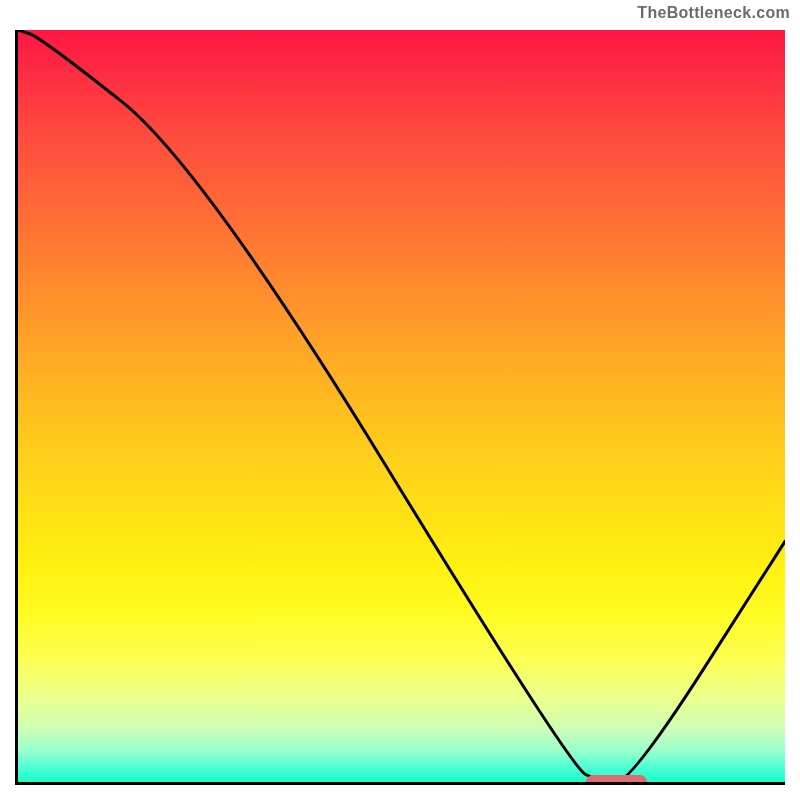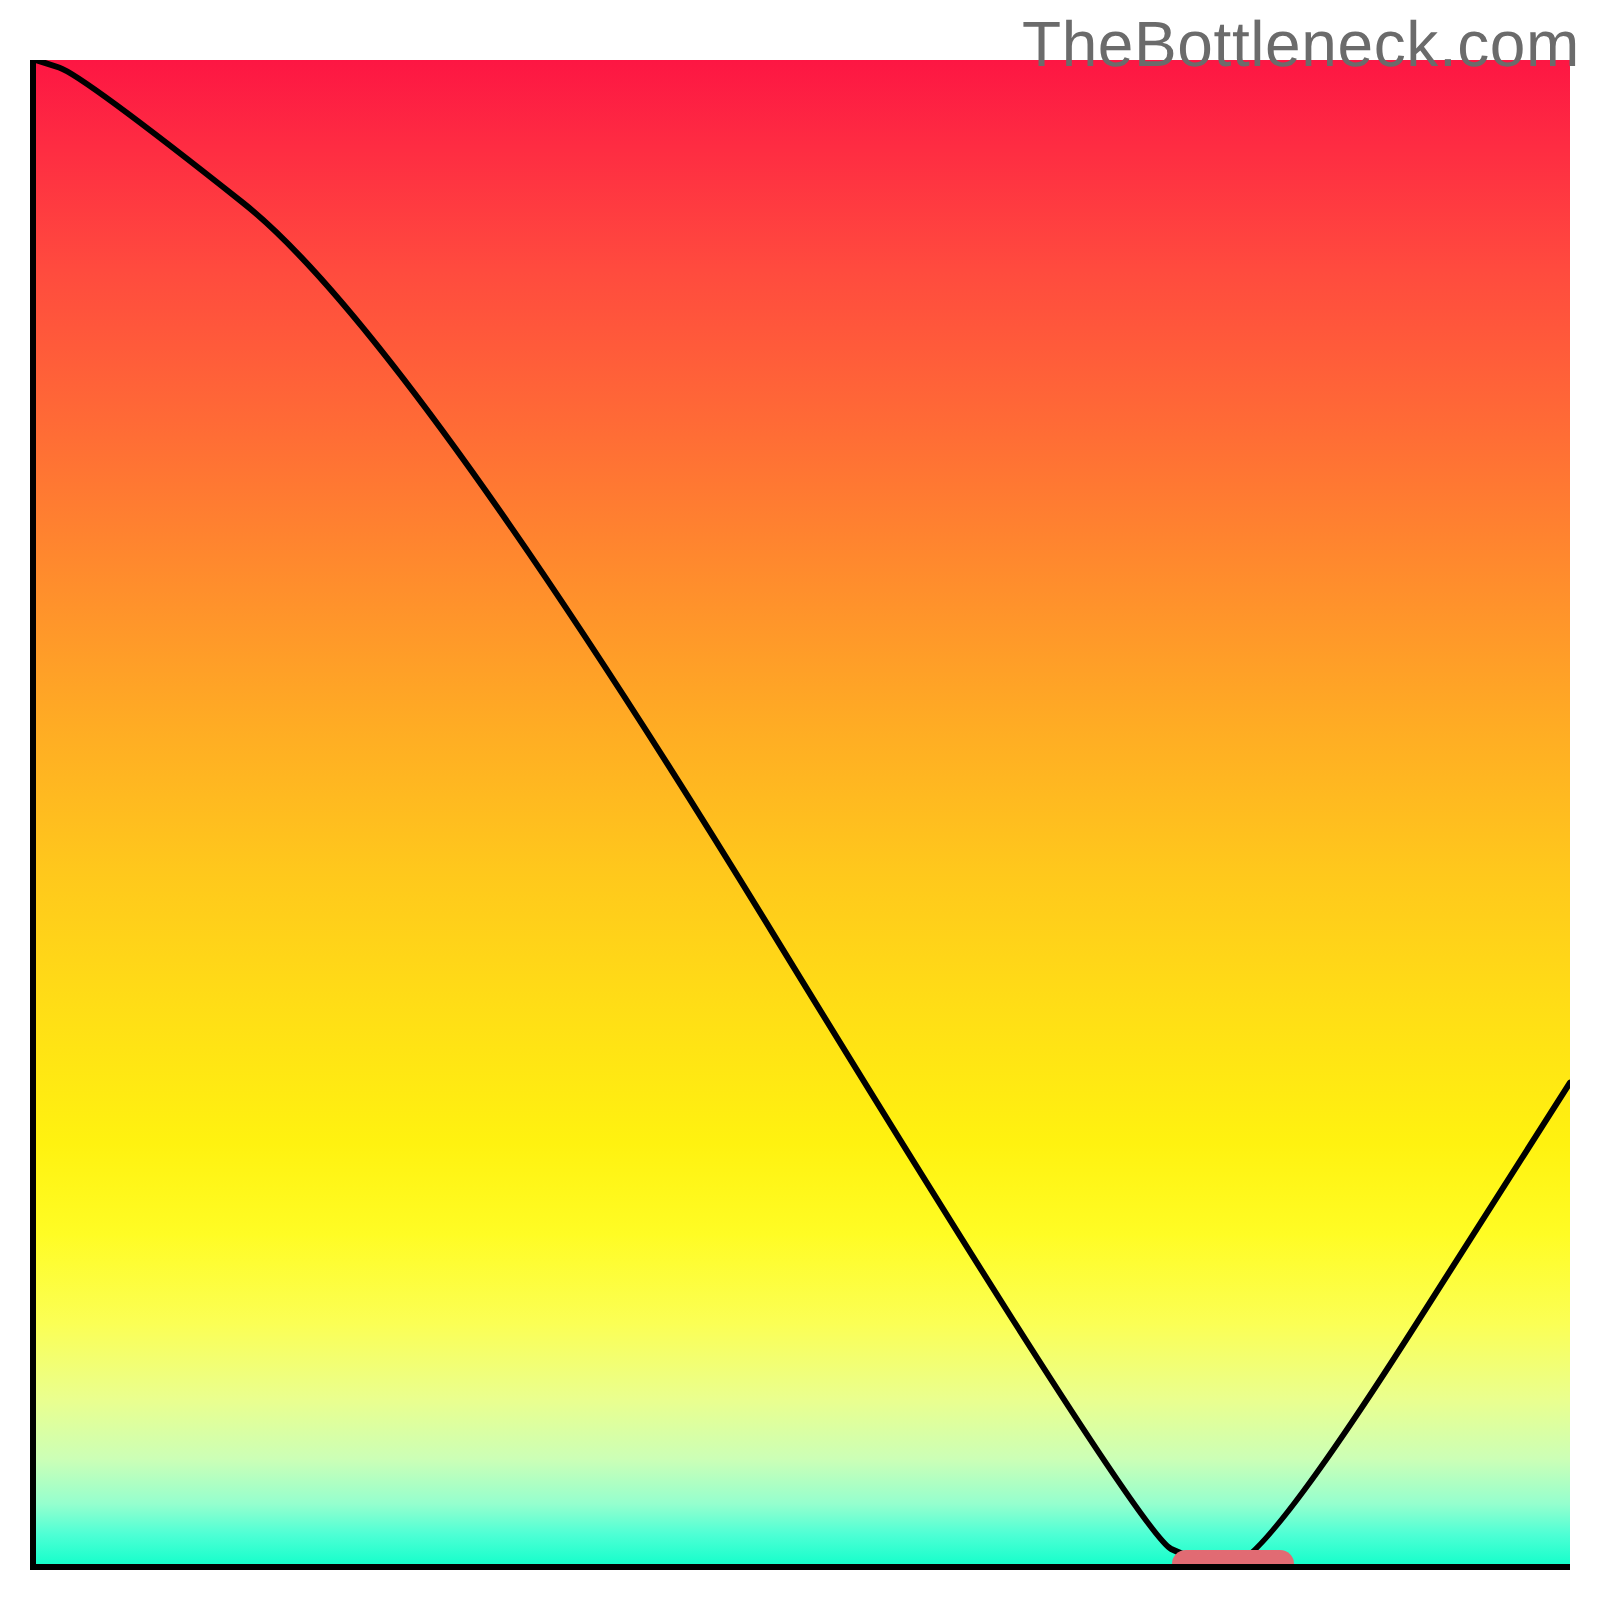--- a/index.html
+++ b/index.html
@@ -13,22 +13,22 @@
   }
   .chart-container {
     position: relative;
     width: 800px;
     height: 800px;
   }
   .watermark {
     position: absolute;
     top: 4px;
     right: 10px;
-    font-size: 32px;
-    font-weight: 400;
+    font-size: 16px;
+    font-weight: 700;
     color: #6b6b6b;
     letter-spacing: 0.3px;
     z-index: 5;
   }
   .plot-area {
     position: absolute;
     left: 15px;
     top: 30px;
     width: 770px;
     height: 755px;

